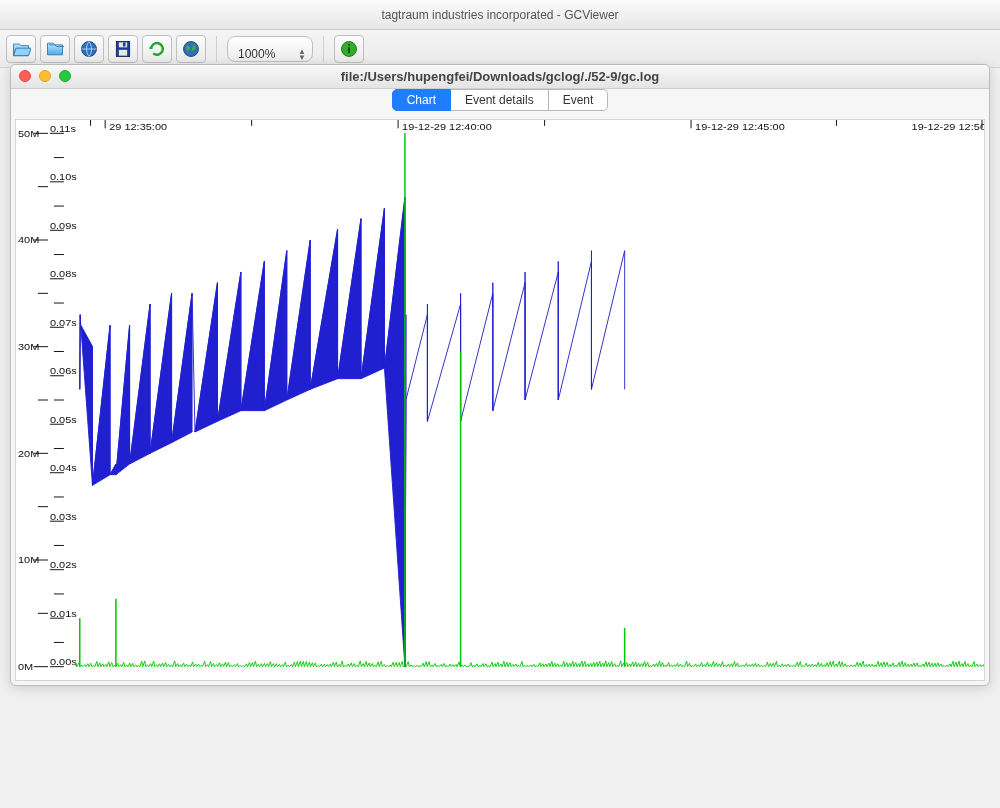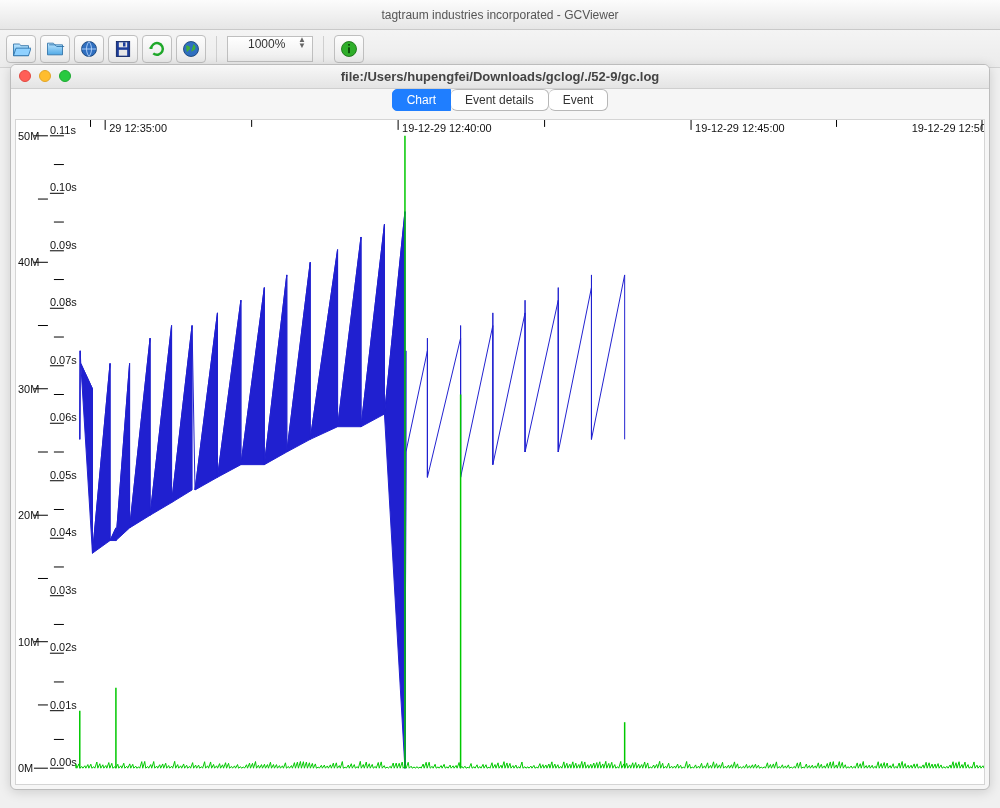--- a/index.html
+++ b/index.html
@@ -35,32 +35,32 @@
     border: 1px solid #bfbfbf;
     border-radius: 4px;
     background: linear-gradient(#fdfdfd,#eaeaea);
     display: flex; align-items: center; justify-content: center;
     cursor: pointer;
   }
   .tool-btn svg { width: 20px; height: 20px; }
   .tool-sep { width:1px; height:26px; background:#cfcfcf; margin:0 6px; }
   .zoom-select {
     height: 26px; min-width: 86px;
-    border:1px solid #bfbfbf; border-radius:0;
+    border:1px solid #bfbfbf; border-radius:8px;
     background: linear-gradient(#ffffff,#ececec);
-    display:flex; align-items:flex-start; justify-content:space-between;
-    padding:0 6px 0 20px; font-size:12px; cursor:pointer;
+    display:flex; align-items:flex-end; justify-content:space-between;
+    padding:0 6px 0 10px; font-size:12px; cursor:pointer;
   }
   .zoom-spin { display:flex; flex-direction:column; line-height:6px; font-size:8px; color:#666; margin-left:6px;}
   
   .doc-window {
     position:absolute;
     left:10px; right:10px;
     top:64px;
-    height: 726px;
+    height: 622px;
     background:#f6f6f6;
     border:1px solid #bcbcbc;
     border-radius:6px;
     box-shadow:0 2px 12px rgba(0,0,0,0.15);
     overflow:hidden;
   }
   .doc-titlebar {
     height:24px;
     background:linear-gradient(#f8f8f8,#e4e4e4);
     border-bottom:1px solid #cfcfcf;
@@ -84,21 +84,21 @@
     display:flex; align-items:center; padding:0 14px;
     border:1px solid #b7b7b7;
     background:#fff;
     font-size:12px;
     cursor:pointer;
     color:#333;
   }
   .seg.active { background:#1f7eff; color:#fff; border-color:#1f7eff; }
   .seg:first-child{border-top-left-radius:5px;border-bottom-left-radius:5px;}
   .seg:last-child{border-top-right-radius:5px;border-bottom-right-radius:5px;}
-  .seg + .seg { border-left:none;border-radius:6px; }
+  .seg + .seg { border-left:none; }
   .chart-area {
     position:absolute;
     top:54px; left:4px; right:4px; bottom:4px;
     background:#fff;
     border:1px solid #d5d5d5;
     overflow:hidden;
   }
   svg.chart { width:100%; height:100%; display:block; }
   .axis-text { font-size:11px; fill:#111; }
 </style>

